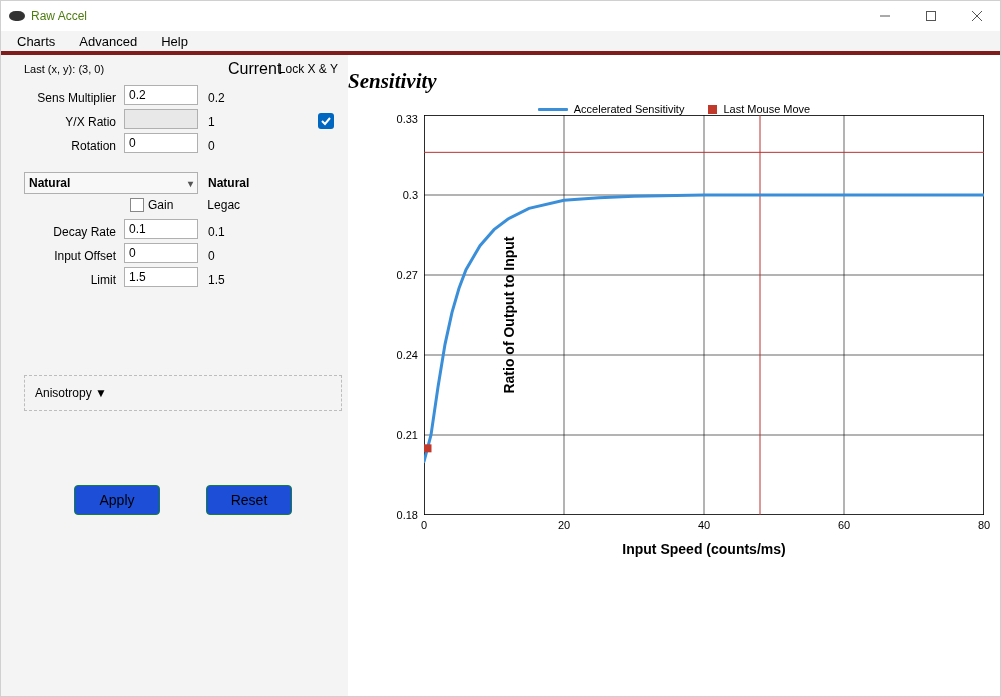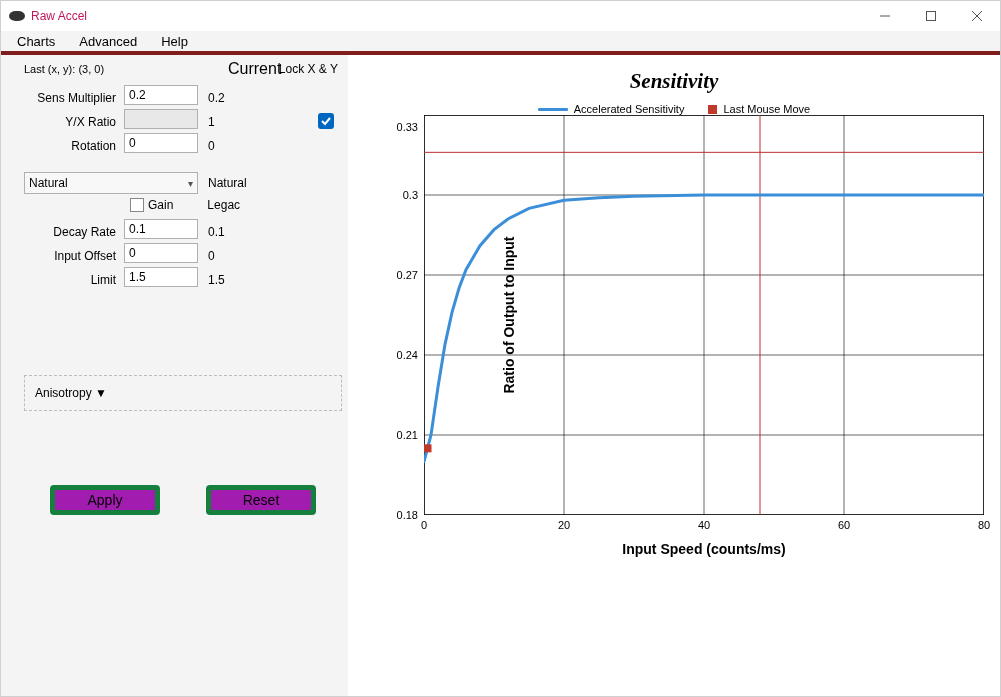--- a/index.html
+++ b/index.html
@@ -25,21 +25,21 @@
     align-items: center;
     padding: 0 0 0 8px;
     background: #fff;
   }
   .titlebar-icon {
     width: 16px; height: 10px;
     background: #333;
     border-radius: 50% / 60%;
     margin-right: 6px;
   }
-  .titlebar-title { flex: 0 0 auto; color: #be185d; }
+  .titlebar-title { flex: 0 0 auto; color: #4d7c0f; }
   .titlebar-spacer { flex: 1; }
   .win-controls { display: flex; }
   .win-btn {
     width: 46px; height: 30px;
     display: flex; align-items: center; justify-content: center;
     color: #555;
   }
   .win-btn svg { width: 10px; height: 10px; }
   .menubar {
     height: 24px;
@@ -123,20 +123,21 @@
     border: 1px solid #888;
     background: #fff;
     margin-right: 4px;
   }
   .select-row {
     display: flex;
     align-items: center;
     height: 24px;
     margin-top: 18px;
     margin-bottom: 0px;
+    font-weight: bold;
   }
   .select {
     width: 174px;
     height: 22px;
     border: 1px solid #b0b0b0;
     background: #f8f8f8;
     display: flex;
     align-items: center;
     justify-content: space-between;
     padding: 0 4px 0 4px;
@@ -160,37 +161,36 @@
   }
   .btn-row {
     position: absolute;
     top: 430px;
     left: 0; right: 0;
     display: flex;
     justify-content: center;
     gap: 46px;
   }
   .btn {
-    width: 110px;
+    width: 86px;
     height: 30px;
-    background: #a21caf;
-    border: 5px solid #15803d;
+    background: #1d4ed8;
+    border: 1px solid #15803d;
     border-radius: 4px;
     font-size: 14px;
     display: flex; align-items: center; justify-content: center;
   }
   .right-panel {
     flex: 1;
     background: #fff;
     position: relative;
   }
   .chart-title {
     position: absolute;
     top: 14px; left: 0; right: 0;
-    text-align: center;
     font-size: 21px;
     font-weight: bold;
     font-style: italic;
     font-family: Georgia, "Times New Roman", serif;
   }
   .chart-legend {
     position: absolute;
     top: 48px; left: 0; right: 0;
     display: flex;
     justify-content: center;
@@ -402,19 +402,19 @@
       <div class="tick-label-x" style="left: 0px;">0</div>
           <div class="tick-label-x" style="left: 140px;">20</div>
           <div class="tick-label-x" style="left: 280px;">40</div>
           <div class="tick-label-x" style="left: 420px;">60</div>
           <div class="tick-label-x" style="left: 560px;">80</div>
           <div class="tick-label-y" style="top: 400px;">0.18</div>
           <div class="tick-label-y" style="top: 320px;">0.21</div>
           <div class="tick-label-y" style="top: 240px;">0.24</div>
           <div class="tick-label-y" style="top: 160px;">0.27</div>
           <div class="tick-label-y" style="top: 80px;">0.3</div>
-          <div class="tick-label-y" style="top: 12px;">0.33</div>
+          <div class="tick-label-y" style="top: 4px;">0.33</div>
         </div>
 
     </div>
 
   </div>
 </div>
 
 </body></html>

